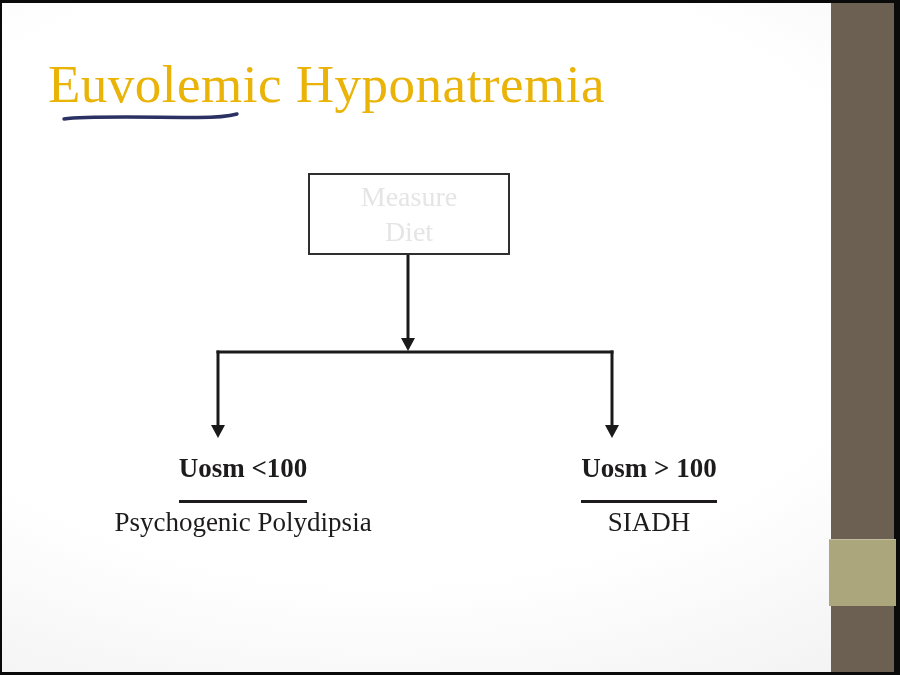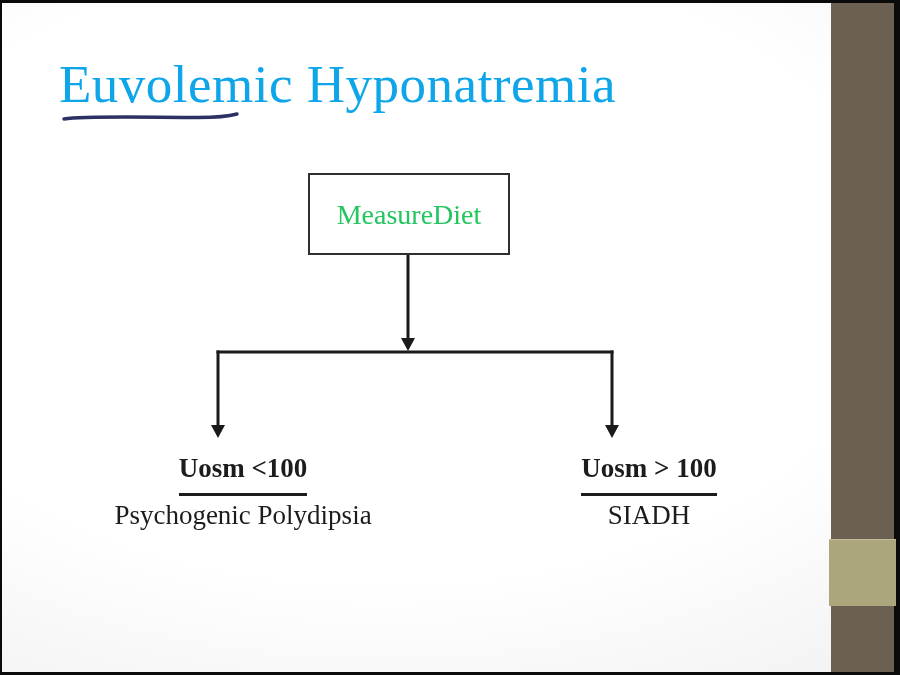--- a/index.html
+++ b/index.html
@@ -17,45 +17,45 @@
   .sidebar{
     position:absolute;left:831px;top:3px;width:63px;height:669px;
     background:#6b6051;
   }
   .sidebar-accent{
     position:absolute;left:829px;top:539px;width:67px;height:67px;
     background:#aba67c;
     box-shadow:inset 0 1px 0 rgba(255,255,255,.25);
   }
   .title{
-    position:absolute;left:59px;top:56px;width:640px;
+    position:absolute;left:48px;top:56px;width:640px;
     font-size:53px;line-height:1.06;letter-spacing:.5px;
-    color:#0ea5e9;white-space:nowrap;
+    color:#eab308;white-space:nowrap;
   }
   .ink-underline{
     position:absolute;left:58px;top:108px;width:190px;height:18px;
   }
   .flow-box{
     position:absolute;left:308px;top:173px;width:198px;height:78px;
     border:2px solid #2f2f2f;background:transparent;
-    display:flex;flex-direction:row;align-items:center;justify-content:center;
-    font-size:28px;line-height:35px;color:#22c55e;text-align:center;
+    display:flex;flex-direction:column;align-items:center;justify-content:center;
+    font-size:28px;line-height:35px;color:#e5e5e5;text-align:center;
   }
   .arrows{position:absolute;left:0;top:0;width:900px;height:675px;pointer-events:none;}
   .branch{
     position:absolute;top:451px;
     text-align:center;color:#1d1b1b;
     font-size:27px;line-height:35px;
   }
   .branch-left{left:78px;width:330px;}
   .branch-right{left:498px;width:302px;}
   .branch-heading{display:block;margin-bottom:2px;}
   .branch-heading span{
     display:inline-block;font-weight:700;
-    border-bottom:3px solid #1d1b1b;padding-bottom:7px;
+    border-bottom:3px solid #1d1b1b;padding-bottom:14px;
   }
   .branch-item{display:block;}
 </style>
 </head>
 <body>
 
 <div class="screen">
 
   <div class="slide-bg"></div>
 

